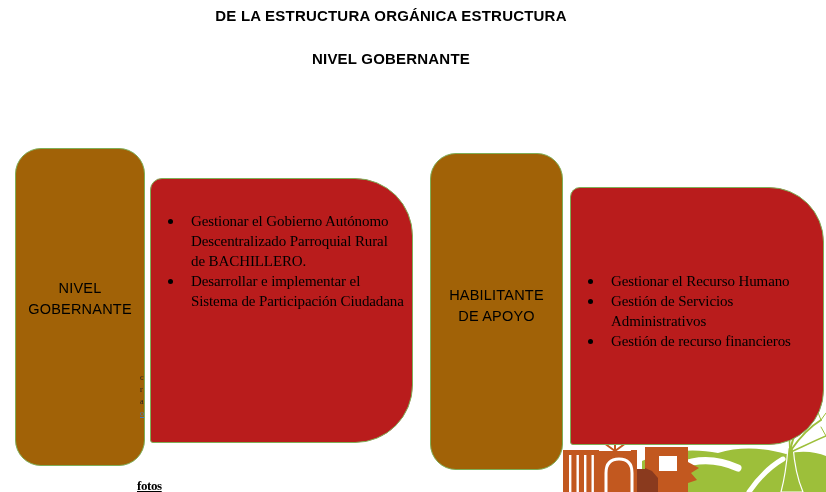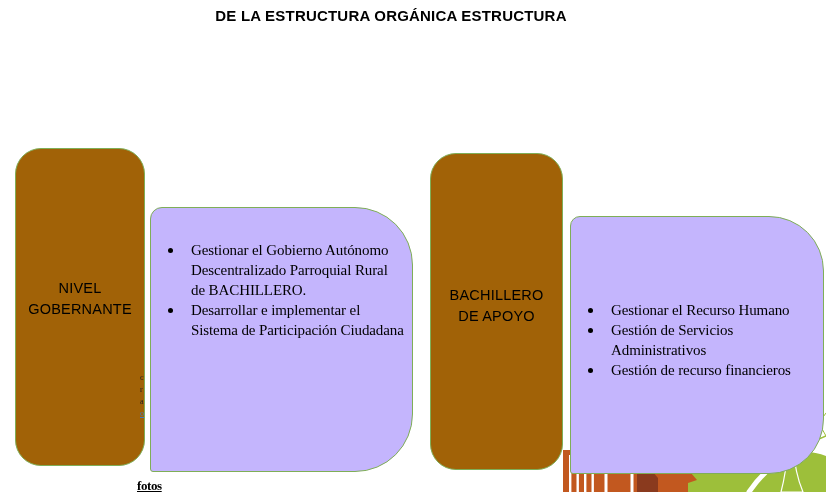--- a/index.html
+++ b/index.html
@@ -14,22 +14,22 @@
 
   
   .label-box{position:absolute;background:#a16207;border:1.6px solid var(--box-border);
              border-radius:26px;display:flex;flex-direction:column;justify-content:center;
              align-items:center;text-align:center;z-index:3;box-sizing:border-box;
              font-size:14.5px;line-height:21px;letter-spacing:.2px;}
   .label-box.left{left:15px;top:148px;width:130px;height:318px;padding-bottom:16px;}
   .label-box.right{left:430px;top:153px;width:133px;height:317px;padding-bottom:12px;}
 
   
-  .panel{position:absolute;background:#c4b5fd;border:1.5px solid var(--box-border);
-         box-sizing:border-box;z-index:2;margin-top:29px;}
+  .panel{position:absolute;background:#b91c1c;border:1.5px solid var(--box-border);
+         box-sizing:border-box;z-index:2;}
   .panel.left{left:150px;top:178px;width:263px;height:265px;border-radius:12px 58px 58px 3px;}
   .panel.right{left:570px;top:187px;width:254px;height:258px;border-radius:10px 55px 55px 3px;}
 
   ul.bullets{list-style:none;margin:0;padding:0;font-family:"Liberation Serif",serif;
              font-size:15px;line-height:20px;letter-spacing:-0.1px;}
   .panel.left ul.bullets{margin:32px 8px 0 0;}
   .panel.right ul.bullets{margin:83px 6px 0 0;}
   ul.bullets li{position:relative;padding-left:40px;}
   ul.bullets .dot{position:absolute;left:17px;top:8px;width:5px;height:5px;
                   background:#000;border-radius:50%;}
@@ -43,20 +43,21 @@
              letter-spacing:-0.4px;text-decoration:underline;color:#000;margin-top:44px;}
 
   .illustration{position:absolute;left:540px;top:398px;width:286px;height:94px;z-index:1;}
 </style>
 </head>
 <body>
 
 <div class="page">
 
   <div class="doc-title">DE LA ESTRUCTURA ORGÁNICA ESTRUCTURA</div>
+  <div class="doc-subtitle">NIVEL GOBERNANTE</div>
 
   <svg class="illustration" viewBox="0 0 286 94" aria-hidden="true">
     <g>
       <path d="M102,94 V63 C125,52 155,50 178,55 C200,48 226,50 246,56 C262,52 276,54 286,58 V94 Z" style="fill:var(--illustration-green)"></path>
       <path d="M112,84 Q154,50 198,70" style="stroke:#fff;stroke-width:7;fill:none;stroke-linecap:round"></path>
       <path d="M209,94 Q224,72 243,61" style="stroke:#fff;stroke-width:5;fill:none;stroke-linecap:round"></path>
     </g>
     <g>
       <path d="M241,94 C245,79 247,62 248,50 L253,48 C254,62 257,80 263,94 Z" style="fill:var(--illustration-green);stroke:#fff;stroke-width:1.2"></path>
       <g style="stroke:var(--illustration-green);fill:none;stroke-linecap:round">
@@ -110,21 +111,21 @@
           <span class="li-text">Desarrollar e implementar el Sistema de Participación Ciudadana</span>
         </li>
 
 
       </ul>
   </div>
 
   <div class="label-box right">
     <div>
 
-    <div class="label-line">BACHILLERO</div>
+    <div class="label-line">HABILITANTE</div>
         <div class="label-line">DE APOYO</div>
       </div>
   </div>
 
   <div class="panel right">
     <ul class="bullets">
 
         <li>
           <span class="dot"></span>
           <span class="li-text">Gestionar el Recurso Humano</span>

